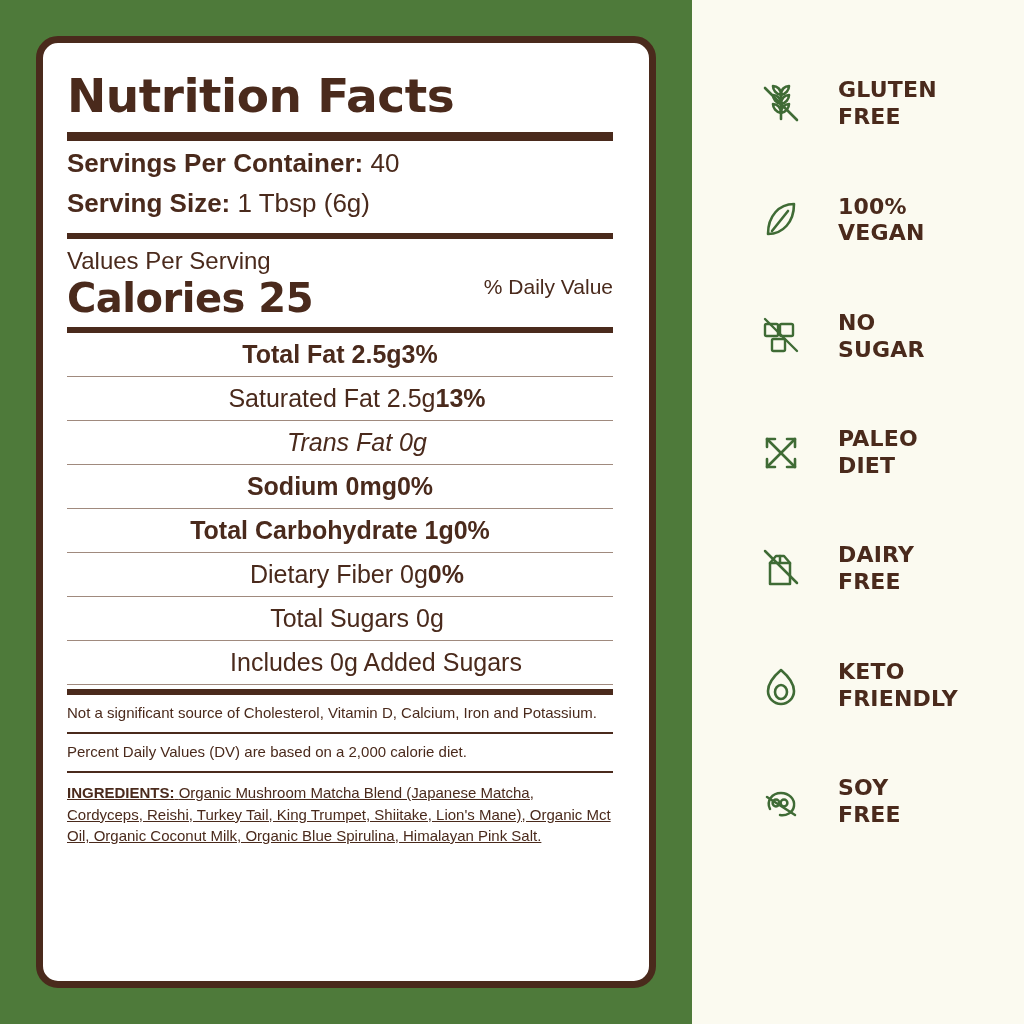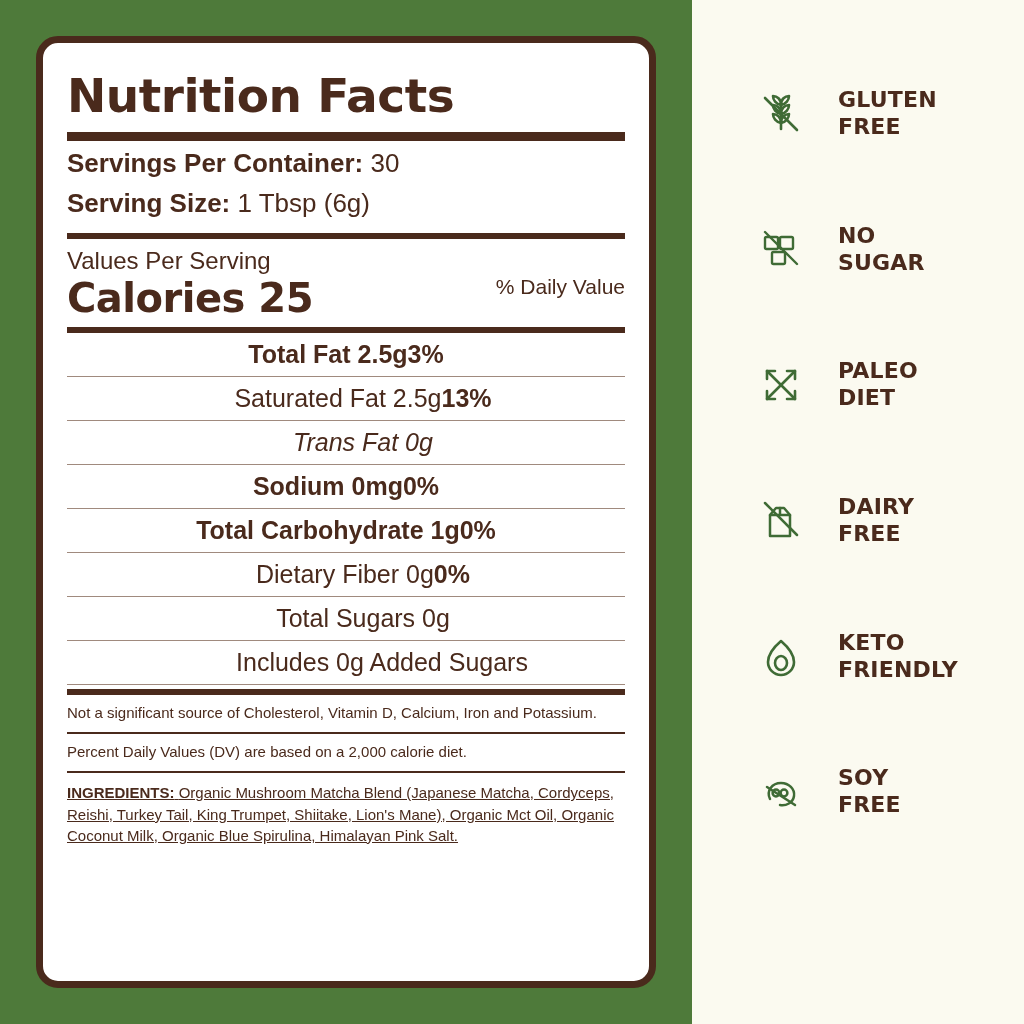--- a/index.html
+++ b/index.html
@@ -25,21 +25,21 @@
 
   #label-card {
     position: absolute;
     left: 36px;
     top: 36px;
     width: 620px;
     height: 952px;
     background: #ffffff;
     border: 7px solid #4a2a1c;
     border-radius: 22px;
-    padding: 22px 24px 10px 24px;
+    padding: 22px 36px 10px 24px;
     overflow: hidden;
   }
 
   .nf-title {
     font-family: "DejaVu Sans", sans-serif;
     font-weight: bold;
     font-size: 47px;
     color: #4a2a1c;
     letter-spacing: -0.5px;
     line-height: 1.08;
@@ -147,21 +147,21 @@
 
 <div id="left-panel">
   <div id="label-card">
 
     <div class="nf-title">Nutrition Facts</div>
 
     <div class="rule-thick"></div>
 
     <div class="serv-line">
       <span class="b">Servings Per Container:</span>
-      <span>30</span>
+      <span>40</span>
     </div>
     <div class="serv-line">
       <span class="b">Serving Size:</span>
       <span>1 Tbsp (6g)</span>
     </div>
 
     <div style="height:12px"></div>
     <div class="rule-med"></div>
 
     <div class="amount-line">Values Per Serving</div>
@@ -254,20 +254,32 @@
         <path d="M31 40c5-1 8-5 8-9-4 0-8 3-8 9z"></path>
         <path d="M15 15 L47 47"></path>
       </svg>
     </span>
     <span class="txt">
       <div>GLUTEN</div>
       <div>FREE</div>
     </span>
   </div>
 
+  <div class="badge">
+    <span class="ico">
+      <svg width="62" height="62" viewBox="0 0 62 62" fill="none" stroke="#3f6b35" stroke-width="2.6" stroke-linecap="round" stroke-linejoin="round">
+        <path d="M44 15c0 18-11 30-26 30 0-18 11-30 26-30z"></path>
+        <path d="M38 22 L22 42"></path>
+      </svg>
+    </span>
+    <span class="txt">
+      <div>100%</div>
+      <div>VEGAN</div>
+    </span>
+  </div>
 
   <div class="badge">
     <span class="ico">
       <svg width="62" height="62" viewBox="0 0 62 62" fill="none" stroke="#3f6b35" stroke-width="2.4" stroke-linecap="round" stroke-linejoin="round">
         <rect x="15" y="18" width="13" height="12" rx="1.5"></rect>
         <rect x="30" y="18" width="13" height="12" rx="1.5"></rect>
         <rect x="22" y="33" width="13" height="12" rx="1.5"></rect>
         <path d="M15 13 L47 45"></path>
       </svg>
     </span>

